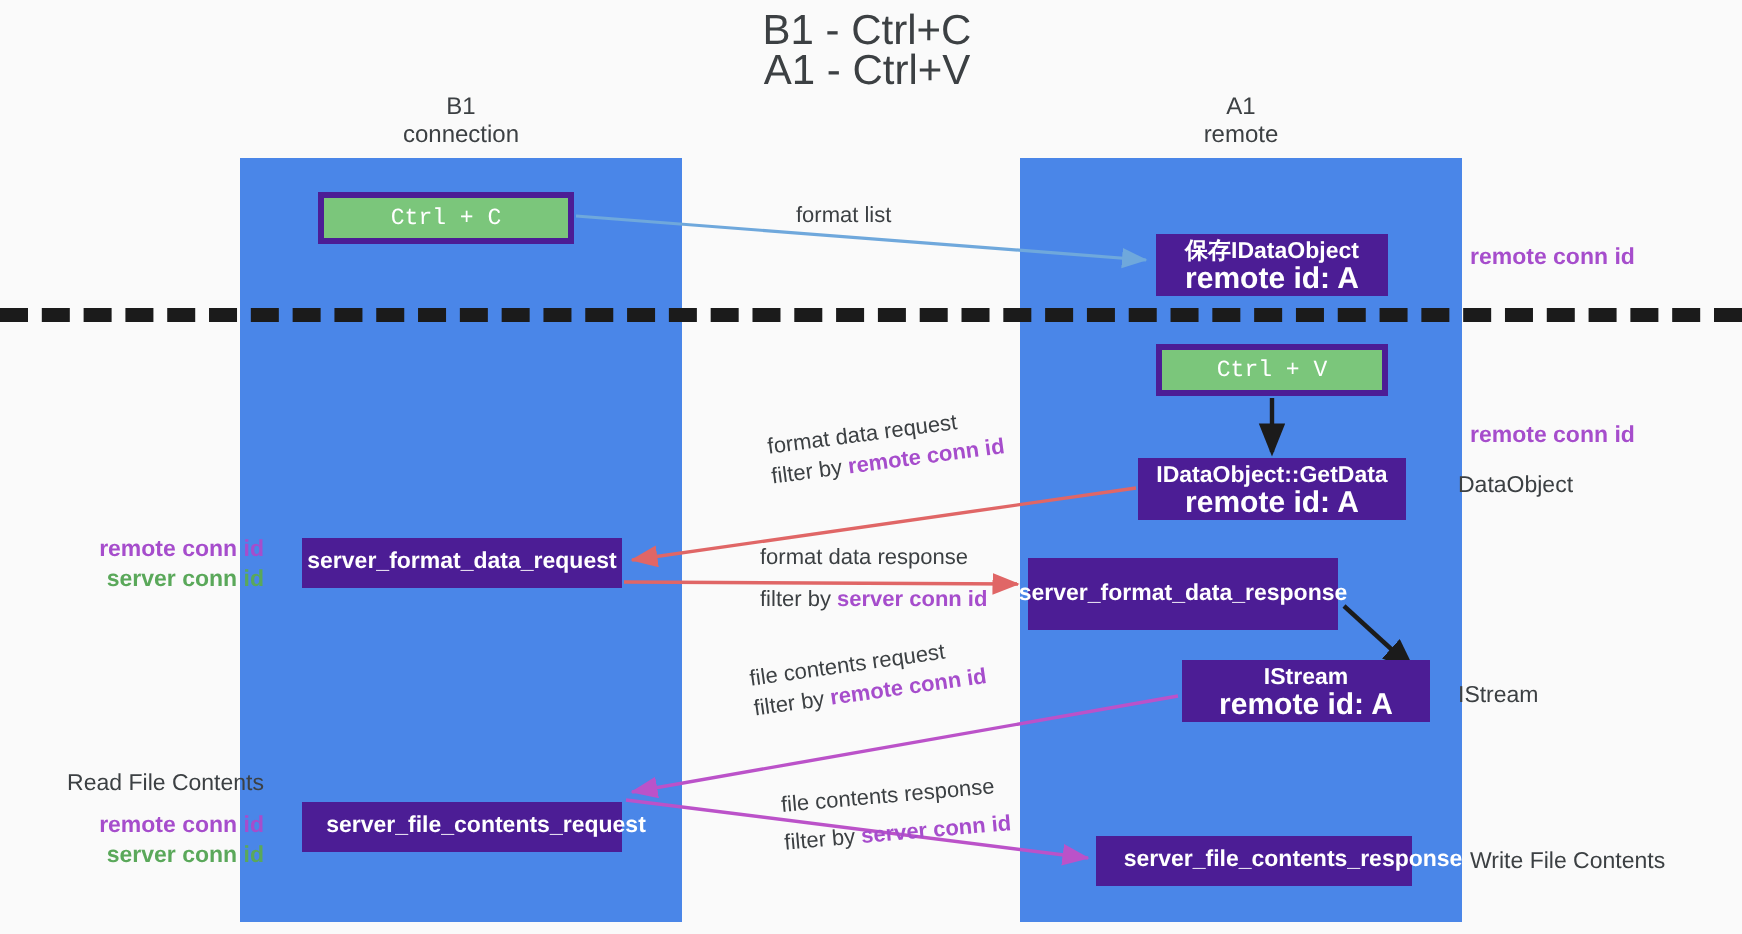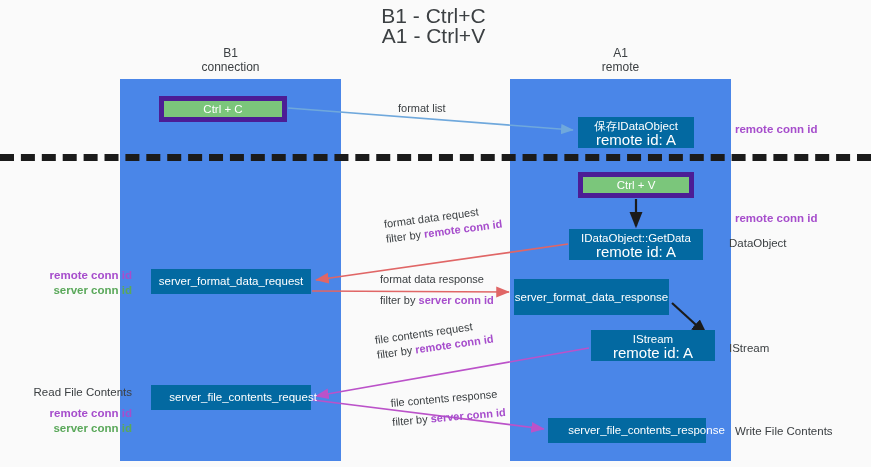--- a/index.html
+++ b/index.html
@@ -16,31 +16,31 @@
   #head-a1{left:510px;top:46px;width:221px;}
   
   .lane{background:#4a86e8;}
   #lane-b1{left:120px;top:79px;width:221px;height:382px;}
   #lane-a1{left:510px;top:79px;width:221px;height:382px;}
   
   #divider{left:0;top:154px;width:871px;height:0;border-top:7px dashed #1b1b1b;}
   
   .node{box-sizing:border-box;display:flex;flex-direction:column;align-items:center;
         justify-content:center;text-align:center;color:#ffffff;font-size:11.5px;line-height:13px;}
-  .node.green{background:#7bc67b;border:5px solid #4c1d95;}
-  .node.orange{background:#0369a1;}
+  .node.green{background:#7bc67b;border:3px solid #4c1d95;font-family:Liberation Mono, monospace;}
+  .node.orange{background:#4c1d95;font-weight:bold;}
   .node .l2{font-size:15px;line-height:13px;}
   #n-ctrlc{left:159px;top:96px;width:128px;height:26px;}
   #n-store{left:578px;top:117px;width:116px;height:31px;}
   #n-ctrlv{left:578px;top:172px;width:116px;height:26px;}
   #n-getdata{left:569px;top:229px;width:134px;height:31px;}
   #n-sfreq{left:151px;top:269px;width:160px;height:25px;}
   #n-sfresp{left:514px;top:279px;width:155px;height:36px;}
   #n-istream{left:591px;top:330px;width:124px;height:31px;}
-  #n-sfcreq{left:151px;top:385px;width:160px;height:25px;padding-left:24px;}
+  #n-sfcreq{left:151px;top:401px;width:160px;height:25px;padding-left:24px;}
   #n-sfcresp{left:548px;top:418px;width:158px;height:25px;padding-left:39px;}
   
   .side{font-size:11.5px;line-height:15px;}
   .magenta{color:#a64dcc;font-weight:bold;}
   .green-t{color:#5aa85a;font-weight:bold;}
   .plain{color:#3c4043;}
   #sl-1{left:22px;top:268px;width:110px;text-align:right;}
   #sl-2{left:22px;top:385px;width:110px;text-align:right;}
   #sr-1{left:735px;top:122px;}
   #sr-2{left:735px;top:211px;}

